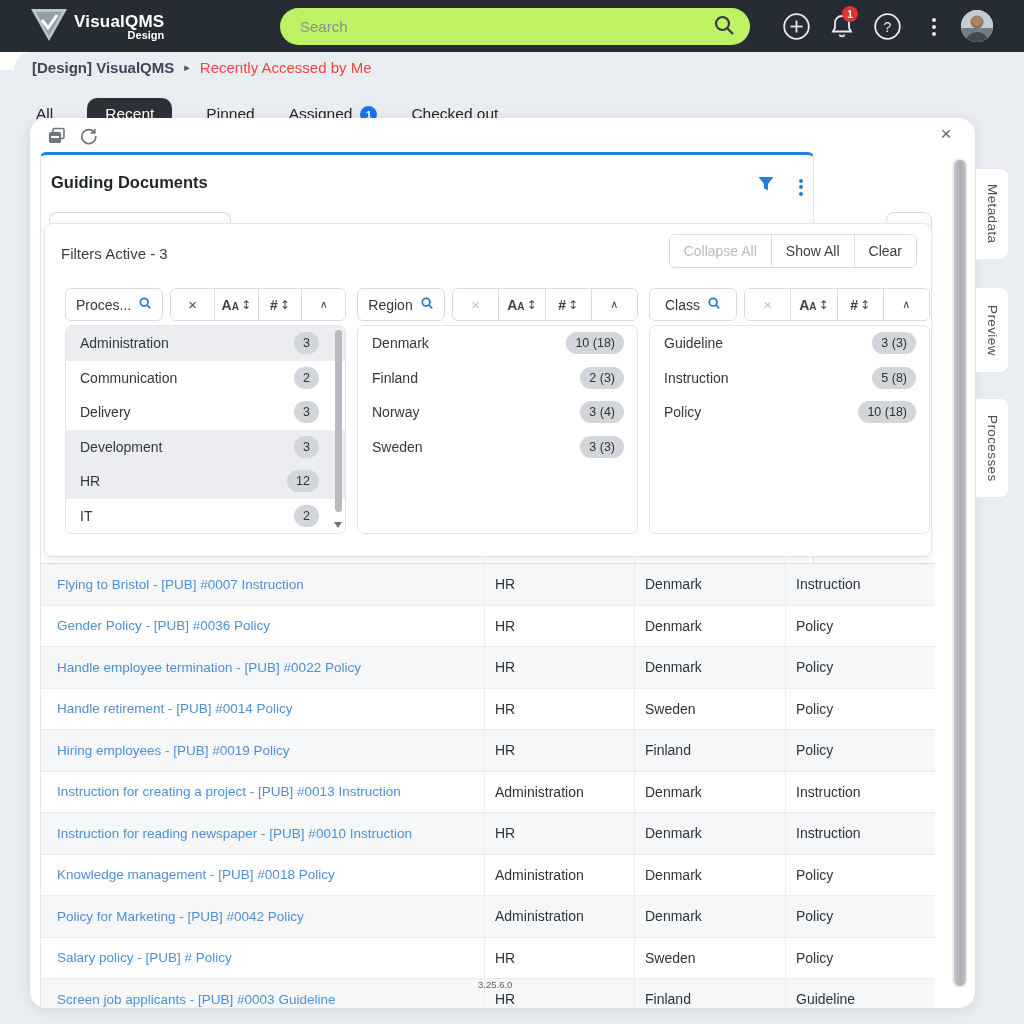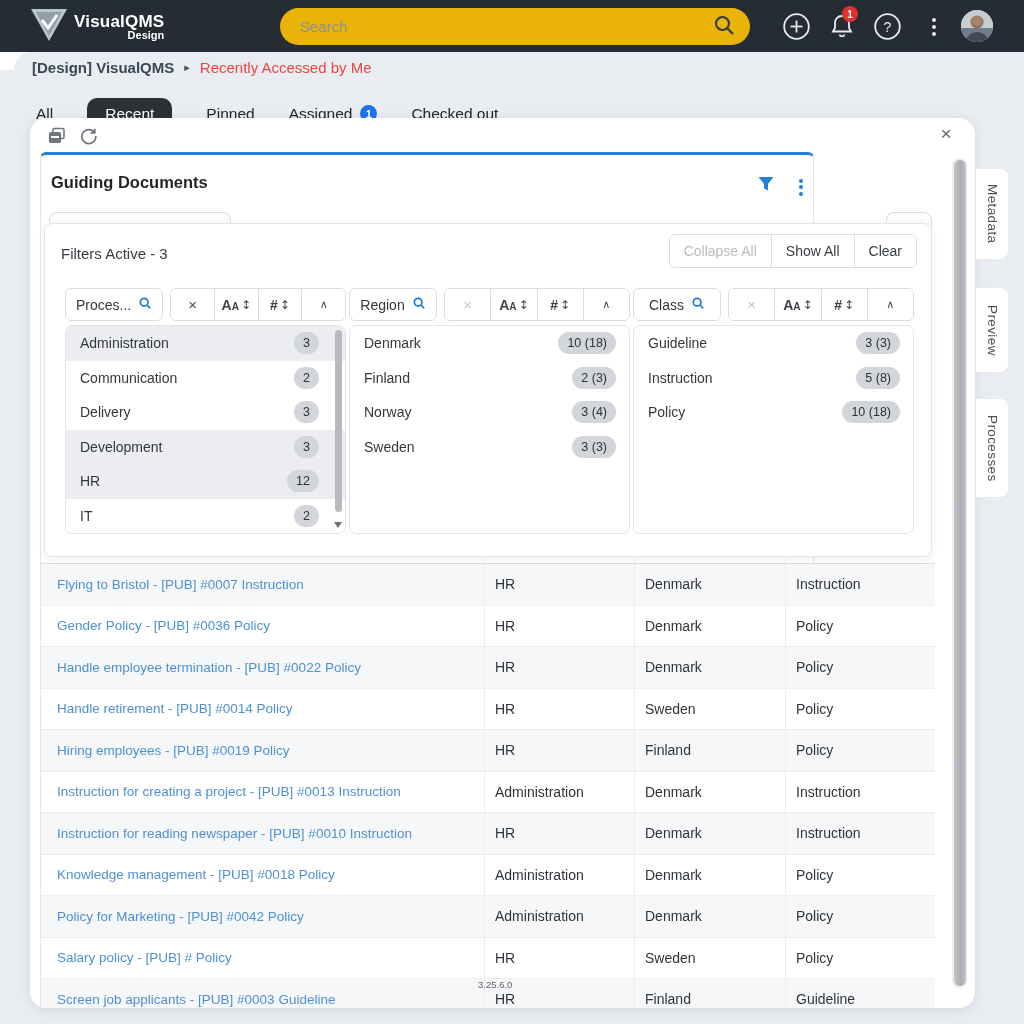--- a/index.html
+++ b/index.html
@@ -13,40 +13,40 @@
     --accent:#2280d8; --link:#4e90d2; --header-bg:#262c33;
     --badge-red:#e03131; --badge-blue:#1a73e8;
     --border:#e2e5e9; --pill:#d2d5d9;
   }
   
   .header{position:absolute;left:0;top:0;width:1024px;height:52px;background:var(--header-bg);z-index:30;}
   .logo{position:absolute;left:30px;top:8px;display:flex;align-items:center;gap:6px;}
   .logo-text{color:#fff;line-height:1;}
   .logo-title{font-size:17px;font-weight:700;letter-spacing:.2px;}
   .logo-sub{font-size:11px;font-weight:700;text-align:right;margin-top:0;}
-  .searchbar{position:absolute;left:280px;top:8px;width:470px;height:37px;background:#eab308;border-radius:19px;display:flex;align-items:center;padding:0 14px 0 20px;}
+  .searchbar{position:absolute;left:280px;top:8px;width:470px;height:37px;background:#bef264;border-radius:19px;display:flex;align-items:center;padding:0 14px 0 20px;}
   .searchbar input{flex:1;border:none;outline:none;font-size:15px;color:#30363c;background:transparent;font-family:inherit;}
   .searchbar input::placeholder{color:#8a9097;}
   .hicon{position:absolute;top:12px;width:28px;height:28px;display:flex;align-items:center;justify-content:center;cursor:pointer;}
   .hicon svg{display:block;}
   .bell-badge{position:absolute;left:14px;top:-6px;min-width:16px;height:16px;border-radius:8px;background:var(--badge-red);color:#fff;font-size:10px;font-weight:700;display:flex;align-items:center;justify-content:center;padding:0 4px;}
   .kebab{display:flex;flex-direction:column;gap:3px;align-items:center;}
   .kebab i{width:4px;height:4px;border-radius:50%;background:#e8ebee;display:block;}
   .avatar{position:absolute;left:961px;top:10px;width:32px;height:32px;border-radius:50%;overflow:hidden;background:#cfd6db;}
   
   .app-bg{position:absolute;left:14px;top:52px;width:1010px;height:972px;background:#e9ecf1;border-top-left-radius:18px;}
   .app-bg-fill{position:absolute;left:0;top:70px;width:14px;height:954px;background:#e9ecf1;}
   
   .breadcrumb{position:absolute;left:32px;top:55px;height:24px;display:flex;align-items:center;gap:10px;font-size:15px;z-index:5;}
   .crumb-root{color:#3b4656;font-weight:700;}
   .crumb-arrow{color:#454d58;font-size:11px;}
   .crumb-current{color:#ef4444;text-align:center;}
   
   .tabs{position:absolute;left:36px;top:80px;height:32px;display:flex;align-items:center;gap:34px;z-index:5;}
-  .tab{display:flex;align-items:flex-start;gap:8px;font-size:15.5px;color:#22272c;cursor:pointer;padding:6px 0;margin-top:36px;}
+  .tab{display:flex;align-items:flex-end;gap:8px;font-size:15.5px;color:#22272c;cursor:pointer;padding:6px 0;margin-top:36px;}
   .tab.active{background:#2b3137;color:#fff;border-radius:10px;padding:7px 18px;}
   .tab-badge{min-width:17px;height:17px;border-radius:9px;background:var(--badge-blue);color:#fff;font-size:11px;font-weight:700;display:flex;align-items:center;justify-content:center;padding:0 4px;}
   
   .main-panel{position:absolute;left:30px;top:118px;width:945px;height:890px;background:#fff;border-radius:16px;box-shadow:0 2px 12px rgba(30,40,60,.10);overflow:hidden;z-index:6;}
   .toolbar-icon{position:absolute;top:9px;width:18px;height:18px;cursor:pointer;}
   .ti-copy{left:18px;}
   .ti-refresh{left:50px;}
   .ti-close{right:20px;top:7px;font-size:19px;color:#5f646a;line-height:18px;text-align:center;}
   
   .inner-card{position:absolute;left:10px;top:34px;width:774px;height:860px;border:1px solid #e3e6ea;border-top:3px solid var(--accent);border-radius:6px 6px 0 0;background:#fff;}
@@ -57,21 +57,21 @@
   .ghost-tab{position:absolute;top:57px;height:16px;border:1px solid #dadde1;border-bottom:none;border-radius:8px 8px 0 0;background:#fdfdfe;cursor:pointer;}
   .ghost-tab.left{left:8px;width:182px;}
   .ghost-tab.right{left:845px;width:46px;}
   
   .filters-panel{position:absolute;left:3px;top:68px;width:888px;height:334px;background:#fff;border:1px solid #e2e5e9;border-radius:8px;box-shadow:0 2px 7px rgba(30,40,60,.08);z-index:2;}
   .filters-title{position:absolute;left:16px;top:21px;font-size:15px;color:#383d43;}
   .filters-actions{position:absolute;right:14px;top:10px;height:34px;display:flex;border:1px solid #d9dce0;border-radius:6px;overflow:hidden;background:#fff;}
   .fa-btn{padding:0 14px;display:flex;align-items:center;font-size:14px;color:#3a3f45;cursor:pointer;background:#fff;border:none;border-right:1px solid #d9dce0;font-family:inherit;}
   .fa-btn:last-child{border-right:none;}
   .fa-btn.disabled{color:#b9bdc2;cursor:default;}
-  .filter-cols{position:absolute;left:20px;top:64px;display:flex;gap:3px;}
+  .filter-cols{position:absolute;left:20px;top:64px;display:flex;gap:11px;}
   .fcol{width:281px;}
   .fcol-head{display:flex;gap:7px;height:33px;}
   .fname-btn{min-width:88px;padding:0 10px;border:1px solid #d9dce0;border-radius:6px;background:#fff;display:flex;align-items:center;justify-content:center;gap:7px;font-size:14px;color:#33383d;cursor:pointer;}
   .fsort-group{flex:1;display:flex;border:1px solid #d9dce0;border-radius:6px;overflow:hidden;background:#fff;}
   .fs-btn{flex:1;display:flex;align-items:center;justify-content:center;border-right:1px solid #d9dce0;cursor:pointer;color:#3f444a;background:#fff;gap:1px;}
   .fs-btn:last-child{border-right:none;}
   .fs-x{font-size:15px;color:#4a4f55;}
   .fcol.no-clear .fs-x{color:#c3c6ca;}
   .fs-alpha{font-size:14px;font-weight:600;font-variant:small-caps;letter-spacing:0;}
   .fs-hash{font-size:14px;font-weight:600;}

